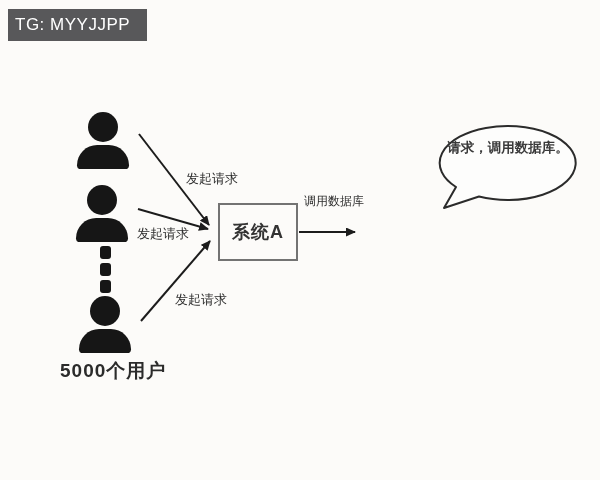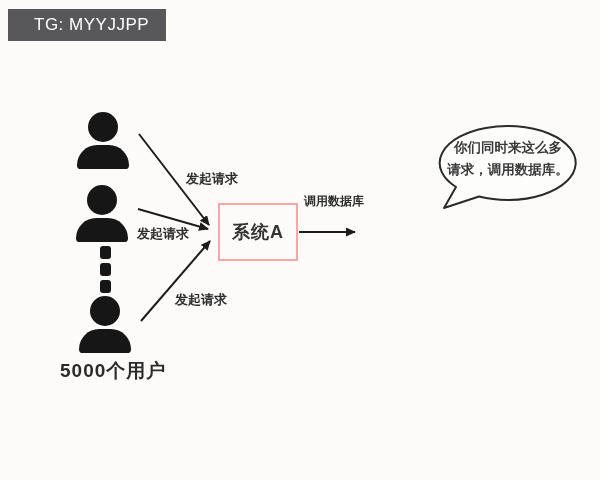--- a/index.html
+++ b/index.html
@@ -18,47 +18,47 @@
   
   .badge{
     position:absolute;
     background:#58585a;
     color:#ffffff;
     font-size:17px;
     letter-spacing:0.5px;
     display:flex;align-items:center;
     z-index:3;
   }
-  .badge.tg{left:8px;top:9px;width:132px;height:32px;padding-left:26px;}
+  .badge.tg{left:8px;top:9px;width:132px;height:32px;padding-left:7px;}
   .badge.site{left:390px;top:438px;width:208px;height:37px;justify-content:center;}
 
   
   .user{position:absolute;width:52px;height:57px;z-index:2;}
   .user-head{position:absolute;left:11px;top:0;width:30px;height:30px;border-radius:50%;background:#161616;}
   .user-body{position:absolute;left:0;top:33px;width:52px;height:24px;background:#161616;border-radius:26px 26px 5px 5px;}
 
   .dot{position:absolute;width:11px;height:13px;border-radius:3px;background:#161616;z-index:2;}
 
   
   .node-box{
     position:absolute;
-    border:2px solid #fca5a5;
+    border:2px solid #737373;
     background:#fcfbf9;
     display:flex;align-items:center;justify-content:center;
     font-size:18px;font-weight:bold;color:#333333;
     letter-spacing:1px;
     z-index:2;
   }
   .box-system{left:218px;top:203px;width:76px;height:54px;}
   .box-db{left:363px;top:204px;width:80px;height:52px;}
 
   
   .edge-label{
     position:absolute;
-    font-size:13px;font-weight:bold;color:#2e2e2e;
+    font-size:13px;font-weight:normal;color:#2e2e2e;
     white-space:nowrap;z-index:2;
   }
   .lbl-req1{left:186px;top:170px;}
   .lbl-req2{left:137px;top:225px;}
   .lbl-req3{left:175px;top:291px;}
   .lbl-call{left:304px;top:193px;font-size:12px;}
 
   .users-caption{
     position:absolute;left:60px;top:358px;
     font-size:19px;font-weight:bold;color:#2b2b2b;
@@ -117,19 +117,18 @@
   <div class="edge-label lbl-req1">发起请求</div>
   <div class="edge-label lbl-req2">发起请求</div>
   <div class="edge-label lbl-req3">发起请求</div>
   <div class="edge-label lbl-call">调用数据库</div>
 
   <div class="node-box box-system">
     <span>系统A</span>
   </div>
 
   <div class="bubble-text">
-    <div>你们同时来这么多</div>
     <div>请求，调用数据库。</div>
   </div>
 
   <div class="users-caption">5000个用户</div>
 
 </div>
 
 </body></html>

